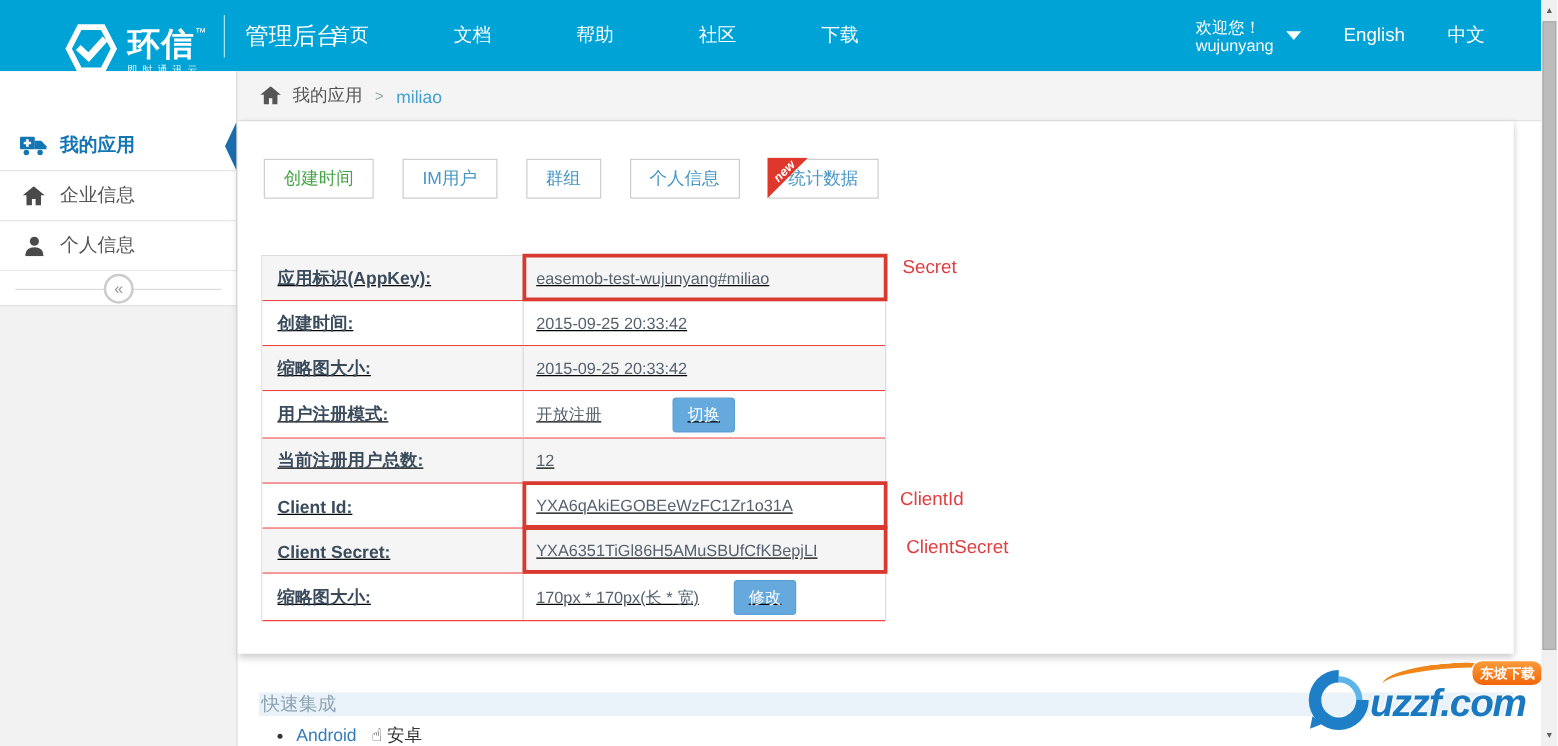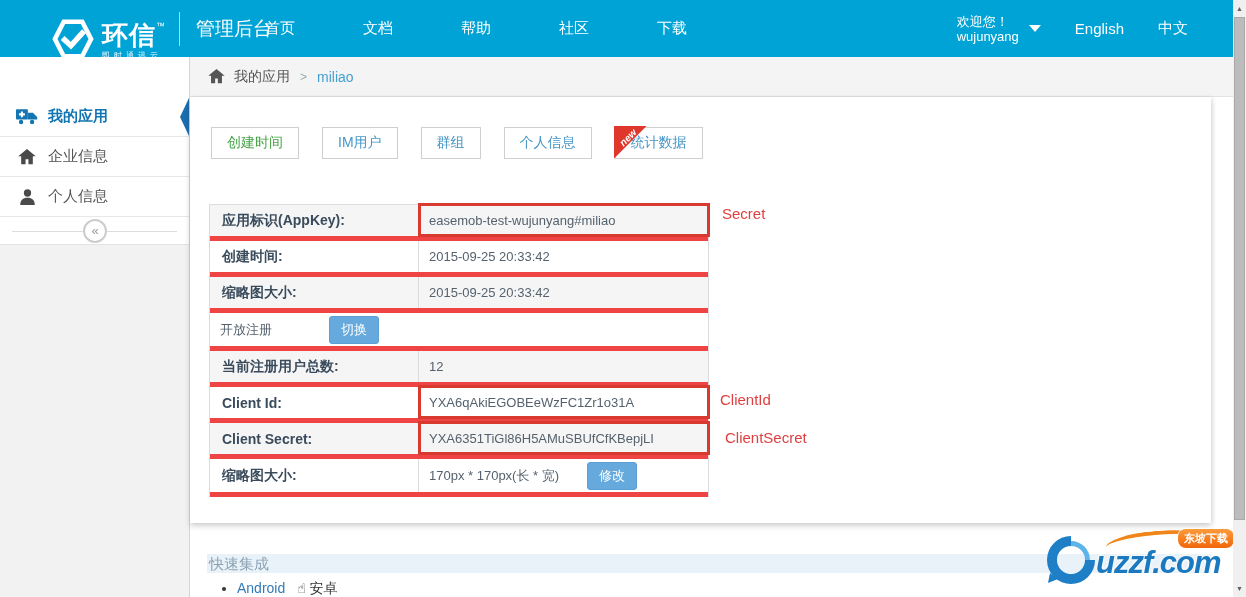--- a/index.html
+++ b/index.html
@@ -65,21 +65,21 @@
     font-family:inherit; }
   .tab-btn.active { color:#47a447; }
   .ribbon { position:absolute; top:-2px; left:-2px; width:33px; height:33px;
     clip-path:polygon(0 0,100% 0,0 100%); background:#df372c; }
   .ribbon span { position:absolute; left:-8px; top:6px; width:44px; transform:rotate(-45deg);
     font-size:10px; font-weight:bold; color:#fff; text-align:center; font-style:italic; }
 
   
   .info-table { position:absolute; left:19px; top:107px; width:500px;
     border:1px solid #dcdcdc; border-bottom:none; }
-  .t-row { display:flex; height:36px; border-bottom:5px solid #ef4444; background:#fff; }
+  .t-row { display:flex; height:36px; border-bottom:1px solid #ef4444; background:#fff;text-decoration:underline; }
   .t-row:nth-of-type(odd) { background:#f5f5f5; }
   .t-row:nth-of-type(4), .t-row:nth-of-type(8) { height:38px; }
   .t-label { width:209px; border-right:1px solid #dcdcdc; display:flex; align-items:center;
     padding-left:12px; font-size:14px; font-weight:bold; color:#3a4b5c; }
   .t-value { flex:1; display:flex; align-items:center; padding-left:10px; font-size:13px;
     color:#55626e; position:relative; }
   .t-value.hl::after { content:""; position:absolute; left:-1px; top:-2px; right:-2px; bottom:-1px;
     border:3px solid #d93a30; pointer-events:none; z-index:2; }
   .blue-btn { background:#66a9dd; border:1px solid #5d9fd3; border-radius:3px; color:#fff;
     font-size:13px; padding:4px 11px; cursor:pointer; font-family:inherit; }
@@ -266,20 +266,21 @@
 
       <div class="t-row">
         <div class="t-label">缩略图大小:</div>
         <div class="t-value">
           <span>2015-09-25 20:33:42</span>
 
         </div>
       </div>
 
       <div class="t-row">
+        <div class="t-label">用户注册模式:</div>
         <div class="t-value">
           <span>开放注册</span>
           <button class="blue-btn">切换</button>
         </div>
       </div>
 
       <div class="t-row">
         <div class="t-label">当前注册用户总数:</div>
         <div class="t-value">
           <span>12</span>

